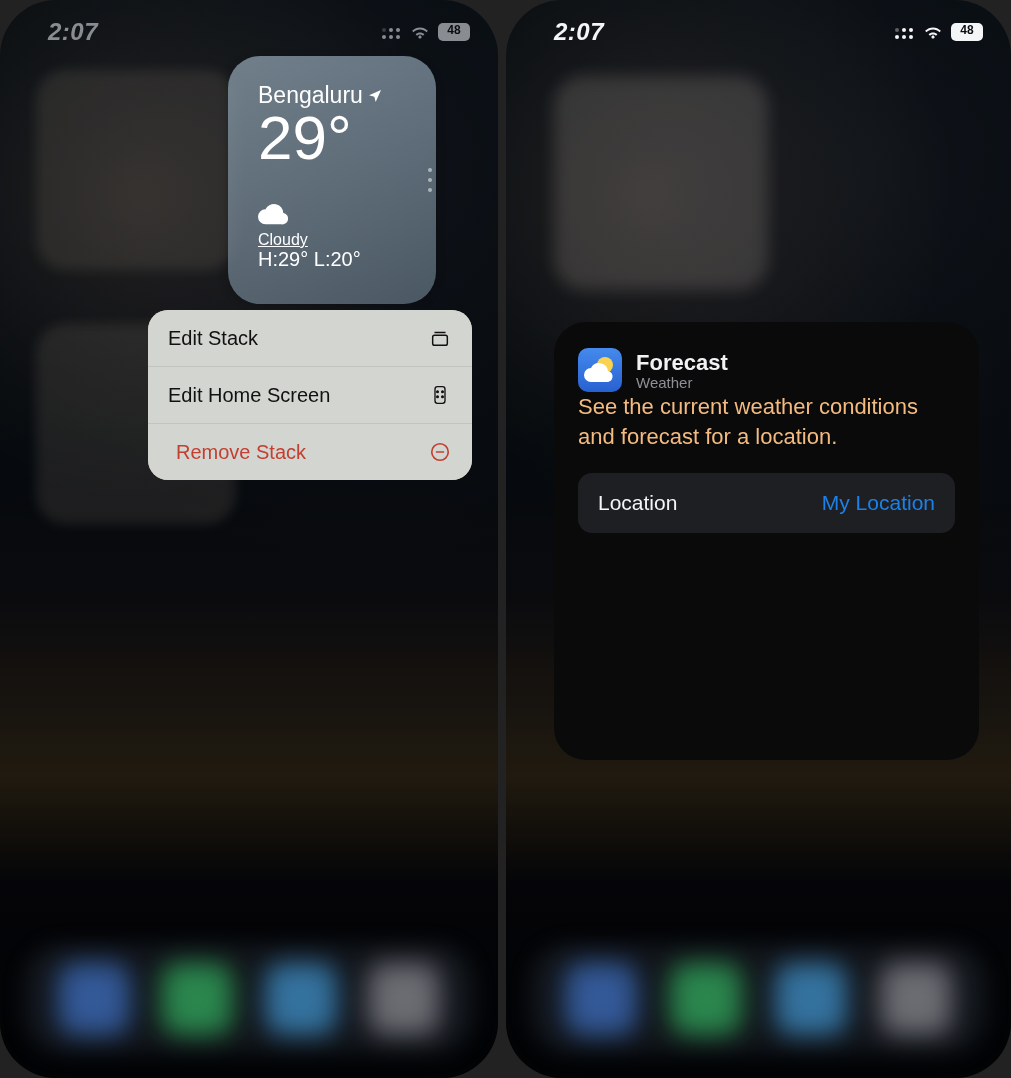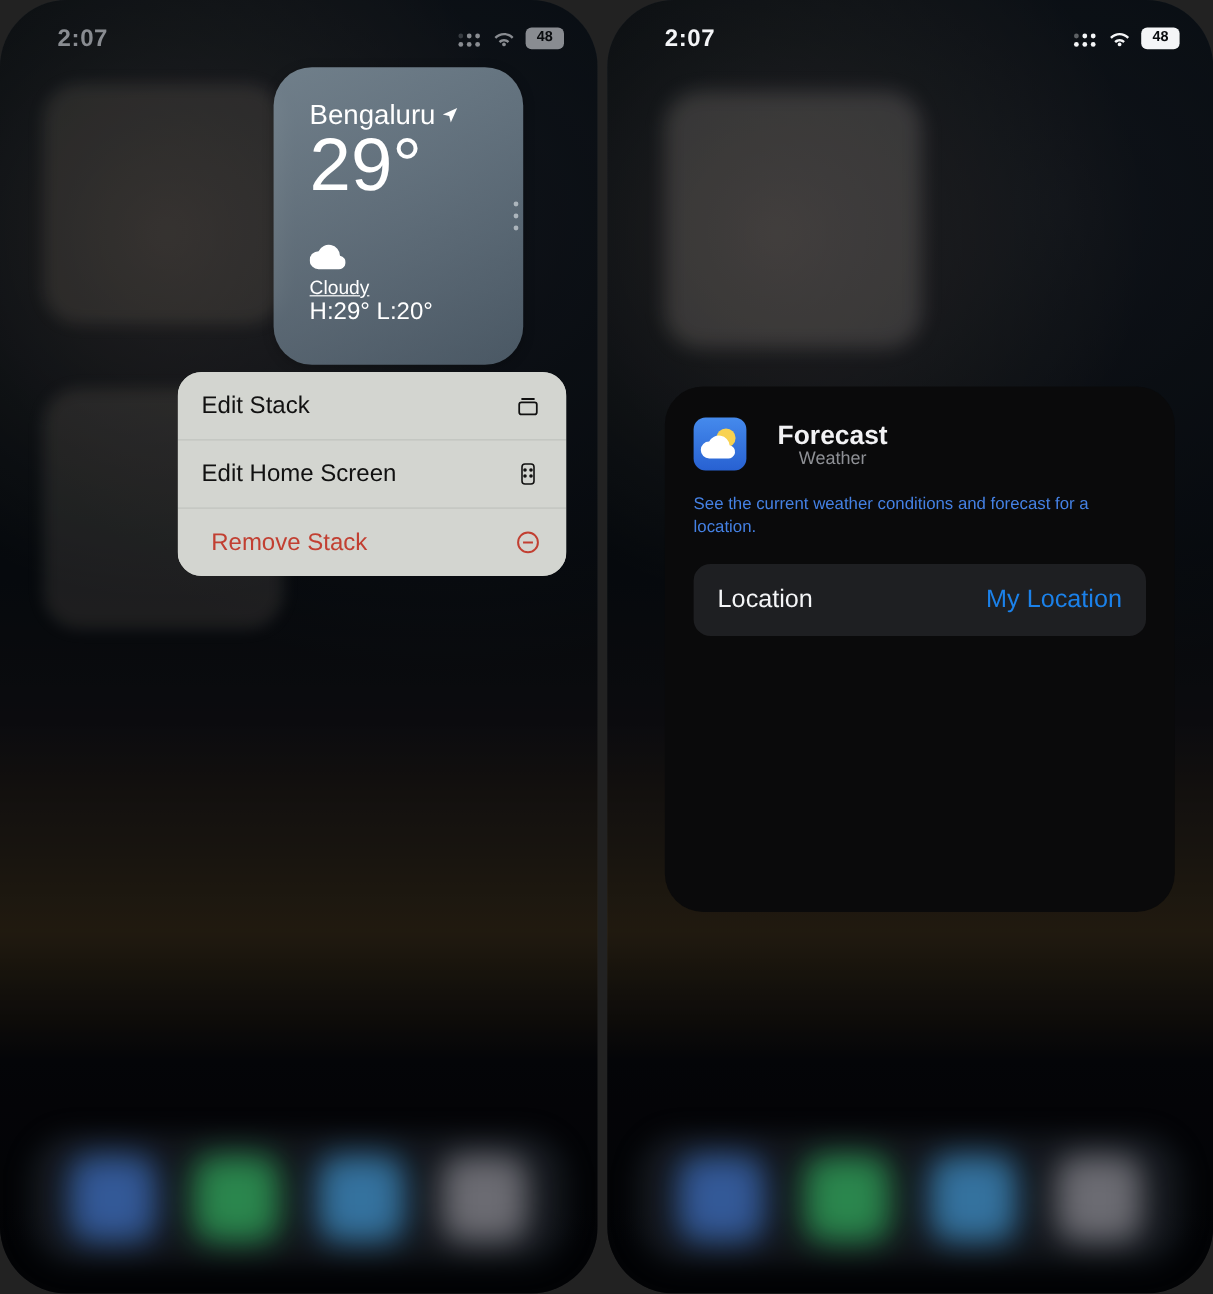--- a/index.html
+++ b/index.html
@@ -35,21 +35,21 @@
   
   .status-bar {
     position: absolute; top: 0; left: 0; right: 0;
     height: 54px;
     display: flex; align-items: center; justify-content: space-between;
     padding: 10px 28px 0 48px;
     color: #d9dde2;
     z-index: 10;
   }
   .phone.dim .status-bar { color: #888c92; }
-  .status-time { font-size: 20px; font-weight: 600; letter-spacing: .5px;}
+  .status-time { font-size: 24px; font-weight: 600; letter-spacing: .5px; font-style: italic;}
   .status-right { display:flex; align-items:center; gap:8px; }
   .sig-dots{ position:relative; width:20px; height:14px;}
   .sig-dots span{position:absolute;width:4px;height:4px;border-radius:50%;background:currentColor;}
   .sig-dots .d1{left:0;bottom:0;} .sig-dots .d2{left:7px;bottom:0;}
   .sig-dots .d3{left:14px;bottom:0;} .sig-dots .d4{left:0;bottom:7px;opacity:.35;}
   .sig-dots .d5{left:7px;bottom:7px;} .sig-dots .d6{left:14px;bottom:7px;}
   .wifi-icon{width:20px;height:16px;}
   .battery-pill{
     display:flex;align-items:flex-start;justify-content:center;
     min-width:32px;height:18px;border-radius:5px;
@@ -133,30 +133,30 @@
   
   .sheet{
     position:absolute; left:48px; right:32px; top:322px;
     height:438px;
     border-radius:32px;
     background:#0a0a0b;
     padding:26px 24px;
     color:#f2f2f4;
     z-index:6;
   }
-  .sheet-head{ display:flex; gap:26px; align-items:center;text-align:center;}
+  .sheet-head{ display:flex; gap:14px; align-items:center;}
   .weather-appicon{
     width:44px;height:44px;border-radius:10px;
     background: linear-gradient(180deg,#3a8bff 0%, #1e62e6 100%);
     display:flex;align-items:center;justify-content:center;
     position:relative;
   }
   .sheet-title{ font-size:22px; font-weight:600;}
   .sheet-sub{ font-size:15px; color:#8e9096; margin-top:-2px;}
-  .sheet-desc{ font-size:14px; color:#3b82f6; margin-top:18px; line-height:1.35;}
+  .sheet-desc{ font-size:22px; color:#fdba74; line-height:1.35;}
   .loc-row{
     margin-top:22px;
     background:#1e1f22;
     border-radius:14px;
     padding:18px 20px;
     display:flex; align-items:center; justify-content:space-between;
   }
   .loc-label{ font-size:21px; color:#f4f5f7;}
   .loc-value{ font-size:21px; color:#0c84ff; font-weight:500;}
 

